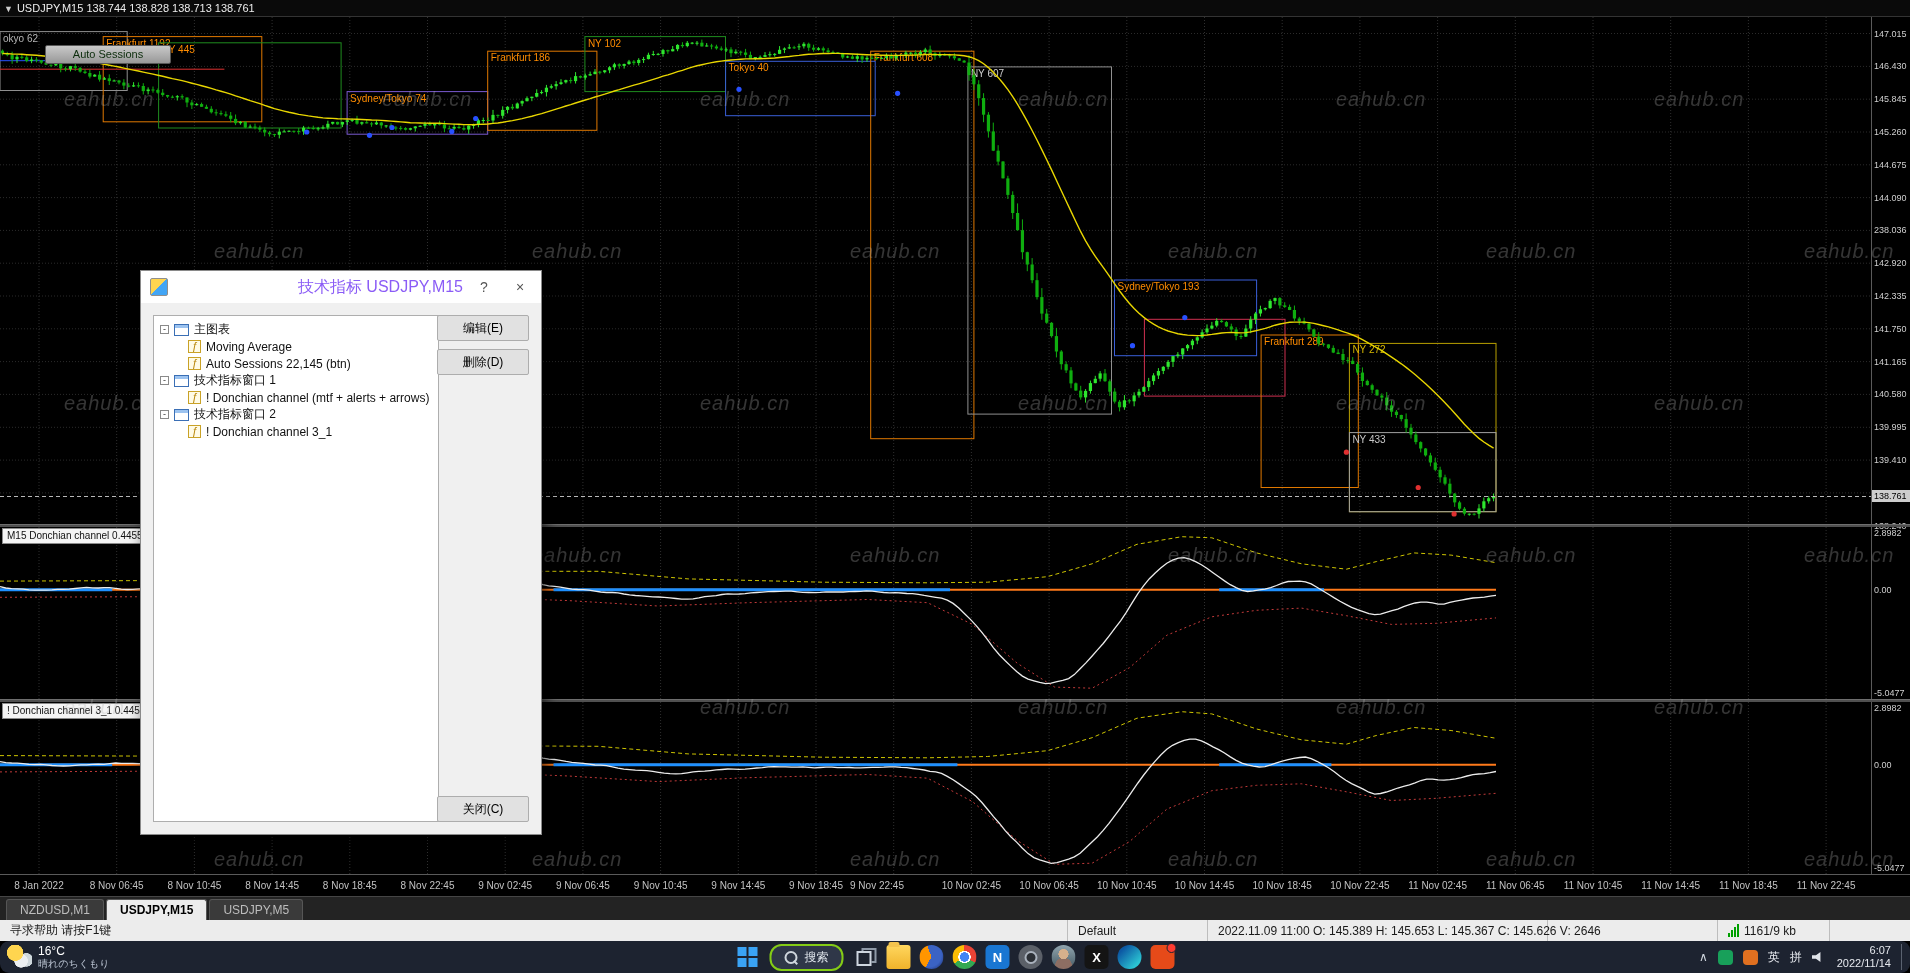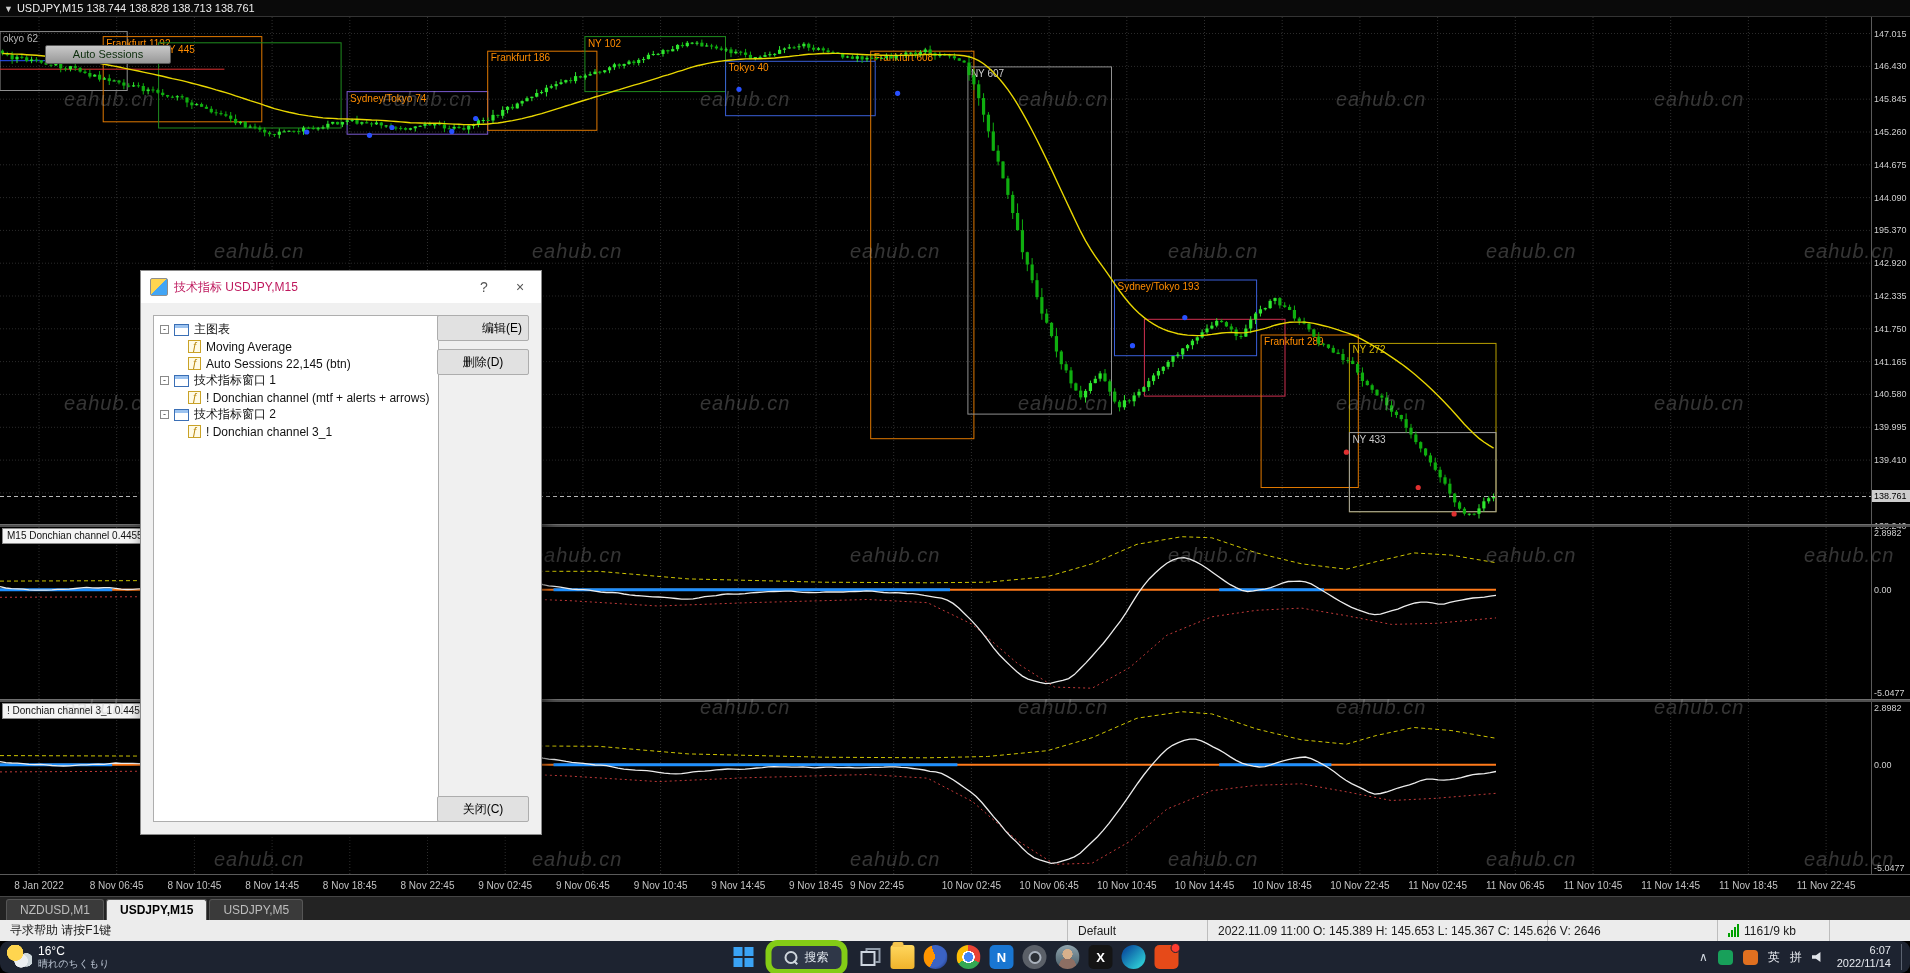--- a/index.html
+++ b/index.html
@@ -55,21 +55,21 @@
   .tb-weather{position:absolute;left:6px;top:0;height:32px;display:flex;gap:6px;align-items:center;color:#fff;}
   .wx-ico{width:26px;height:24px;background:
      radial-gradient(circle at 35% 32%, #ffd54f 0 34%, rgba(0,0,0,0) 36%),
      radial-gradient(circle at 58% 66%, #eceff1 0 30%, rgba(0,0,0,0) 32%),
      radial-gradient(circle at 78% 62%, #cfd8dc 0 26%, rgba(0,0,0,0) 28%);}
   .wx-temp{font-size:12px;line-height:14px;}
   .wx-desc{font-size:10px;line-height:12px;color:#b9c2d0;}
   .tb-center{position:absolute;left:50%;top:0;height:32px;transform:translateX(-50%);display:flex;gap:10px;align-items:center;}
   .tb-start{width:24px;height:24px;display:grid;grid-template-columns:9px 9px;grid-template-rows:9px 9px;gap:2px;align-content:center;justify-content:center;}
   .tb-start span{background:#3aa3f5;display:block;}
-  .tb-search{height:23px;border-radius:12px;background:#2f3748;border:6px solid #84cc16;display:flex;align-items:center;gap:7px;padding:0 13px;color:#dde3ea;font-size:12px;}
+  .tb-search{height:23px;border-radius:12px;background:#2f3748;border:2px solid #84cc16;display:flex;align-items:center;gap:7px;padding:0 13px;color:#dde3ea;font-size:12px;}
   .mag{width:9px;height:9px;border:2px solid #cfd6dd;border-radius:50%;position:relative;display:inline-block;}
   .mag::after{content:"";position:absolute;width:2px;height:5px;background:#cfd6dd;transform:rotate(-45deg);left:8px;top:7px;}
   #tb-icons{display:flex;gap:9px;align-items:center;}
   .tbi{width:24px;height:24px;border-radius:5px;display:flex;align-items:center;justify-content:center;font-size:13px;font-weight:bold;color:#fff;position:relative;box-sizing:border-box;}
   .ico-taskview{background:rgba(0,0,0,0);}
   .ico-taskview::before{content:"";position:absolute;left:3px;top:6px;width:11px;height:11px;border:2px solid #cdd5df;background:#1d2330;}
   .ico-taskview::after{content:"";position:absolute;left:8px;top:3px;width:11px;height:11px;border:2px solid #8f9aa8;z-index:-1;}
   .ico-folder{background:linear-gradient(180deg,#ffd75e,#f0b32b);border-radius:3px;}
   .ico-folder::before{content:"";position:absolute;top:-3px;left:2px;width:11px;height:5px;background:#f4c44e;border-radius:2px 2px 0 0;}
   .ico-firefox{border-radius:50%;background:conic-gradient(from 210deg,#ff9500 0 130deg,rgba(0,0,0,0) 130deg),radial-gradient(circle at 40% 40%,#3b63c4 0 60%,#17255c 100%);}
@@ -93,32 +93,32 @@
   .show-desktop{width:4px;height:26px;border-left:1px solid #5a6270;}
 
   
   #watermarks{position:absolute;left:4px;top:0;width:1910px;height:687px;z-index:45;pointer-events:none;}
   .wm{position:absolute;font-size:20px;font-style:italic;letter-spacing:1px;color:rgba(175,175,175,0.30);white-space:nowrap;}
 
   
   #dialog{position:absolute;left:140px;top:270px;width:400px;height:563px;background:#f0f0f0;border:1px solid #8a8a8a;box-shadow:4px 4px 14px rgba(0,0,0,0.65);z-index:60;color:#000;}
   .dlg-title{height:32px;background:#fff;display:flex;align-items:center;padding:0 6px 0 9px;gap:6px;}
   .dlg-ico{width:16px;height:16px;background:linear-gradient(135deg,#ffd54f 0 50%,#42a5f5 50% 100%);border:1px solid #8f8f8f;border-radius:2px;flex:0 0 auto;}
-  .dlg-title-text{flex:1;font-size:12px;color:#be185d;}
+  .dlg-title-text{flex:1;font-size:16px;color:#8b5cf6;text-align:right;}
   .dlg-help,.dlg-close{width:30px;height:32px;line-height:32px;text-align:center;color:#555;font-size:14px;}
   .dlg-tree{position:absolute;left:12px;top:44px;width:286px;bottom:12px;background:#fff;border:1px solid #aeaeae;padding:5px 2px;box-sizing:border-box;overflow:hidden;}
   .trow{height:17px;display:flex;align-items:center;gap:5px;font-size:12px;white-space:nowrap;color:#111;}
   .trow.lvl0{padding-left:4px;}
   .trow.lvl1{padding-left:32px;}
   .expander{width:9px;height:9px;border:1px solid #8a8a8a;background:#fff;font-size:9px;line-height:7px;text-align:center;color:#333;box-sizing:border-box;flex:0 0 auto;}
   .w-ico{width:15px;height:12px;border:1px solid #3b6fb5;background:linear-gradient(#9cc3f0 0 3px,#fff 3px);box-sizing:border-box;flex:0 0 auto;}
   .f-ico{width:13px;height:13px;border:1px solid #c9a227;background:#fffbe6;box-sizing:border-box;flex:0 0 auto;text-align:center;}
   .f-ico::after{content:"ƒ";font-style:italic;color:#b8860b;font-size:11px;line-height:11px;display:block;}
   .dlg-btn{position:absolute;width:92px;height:26px;background:#e1e1e1;border:1px solid #adadad;font-size:12px;font-family:"Liberation Sans",sans-serif;color:#000;border-radius:2px;}
-  #btn-edit{right:12px;top:44px;text-align:right;}
+  #btn-edit{right:12px;top:44px;}
   #btn-del{right:12px;top:78px;}
   #btn-close{right:12px;bottom:12px;}
 </style>
 </head>
 <body>
 
 <div id="screen">
 
   <div id="topbar">
     <span class="tri">▼</span><span>USDJPY,M15  138.744 138.828 138.713 138.761</span>
@@ -899,21 +899,21 @@
       </svg></div>
   <div class="pane-label" id="ind2-label">! Donchian channel 3_1 0.4455</div>
 
   <div id="price-axis">
       <div class="pa-label" style="top: 11.5448px;">147.015</div>
       <div class="pa-label" style="top: 44.354px;">146.430</div>
       <div class="pa-label" style="top: 77.1632px;">145.845</div>
       <div class="pa-label" style="top: 109.972px;">145.260</div>
       <div class="pa-label" style="top: 142.782px;">144.675</div>
       <div class="pa-label" style="top: 175.591px;">144.090</div>
-      <div class="pa-label" style="top: 208.4px;">195.370</div>
+      <div class="pa-label" style="top: 208.4px;">238.036</div>
       <div class="pa-label" style="top: 241.209px;">142.920</div>
       <div class="pa-label" style="top: 274.018px;">142.335</div>
       <div class="pa-label" style="top: 306.827px;">141.750</div>
       <div class="pa-label" style="top: 339.637px;">141.165</div>
       <div class="pa-label" style="top: 372.446px;">140.580</div>
       <div class="pa-label" style="top: 405.255px;">139.995</div>
       <div class="pa-label" style="top: 438.064px;">139.410</div>
       <div class="pa-label" style="top: 470.873px;">138.825</div>
       <div class="pa-label" style="top: 503.683px;">138.240</div>
       <div class="pa-cur" style="top: 473.463px;">138.761</div>

